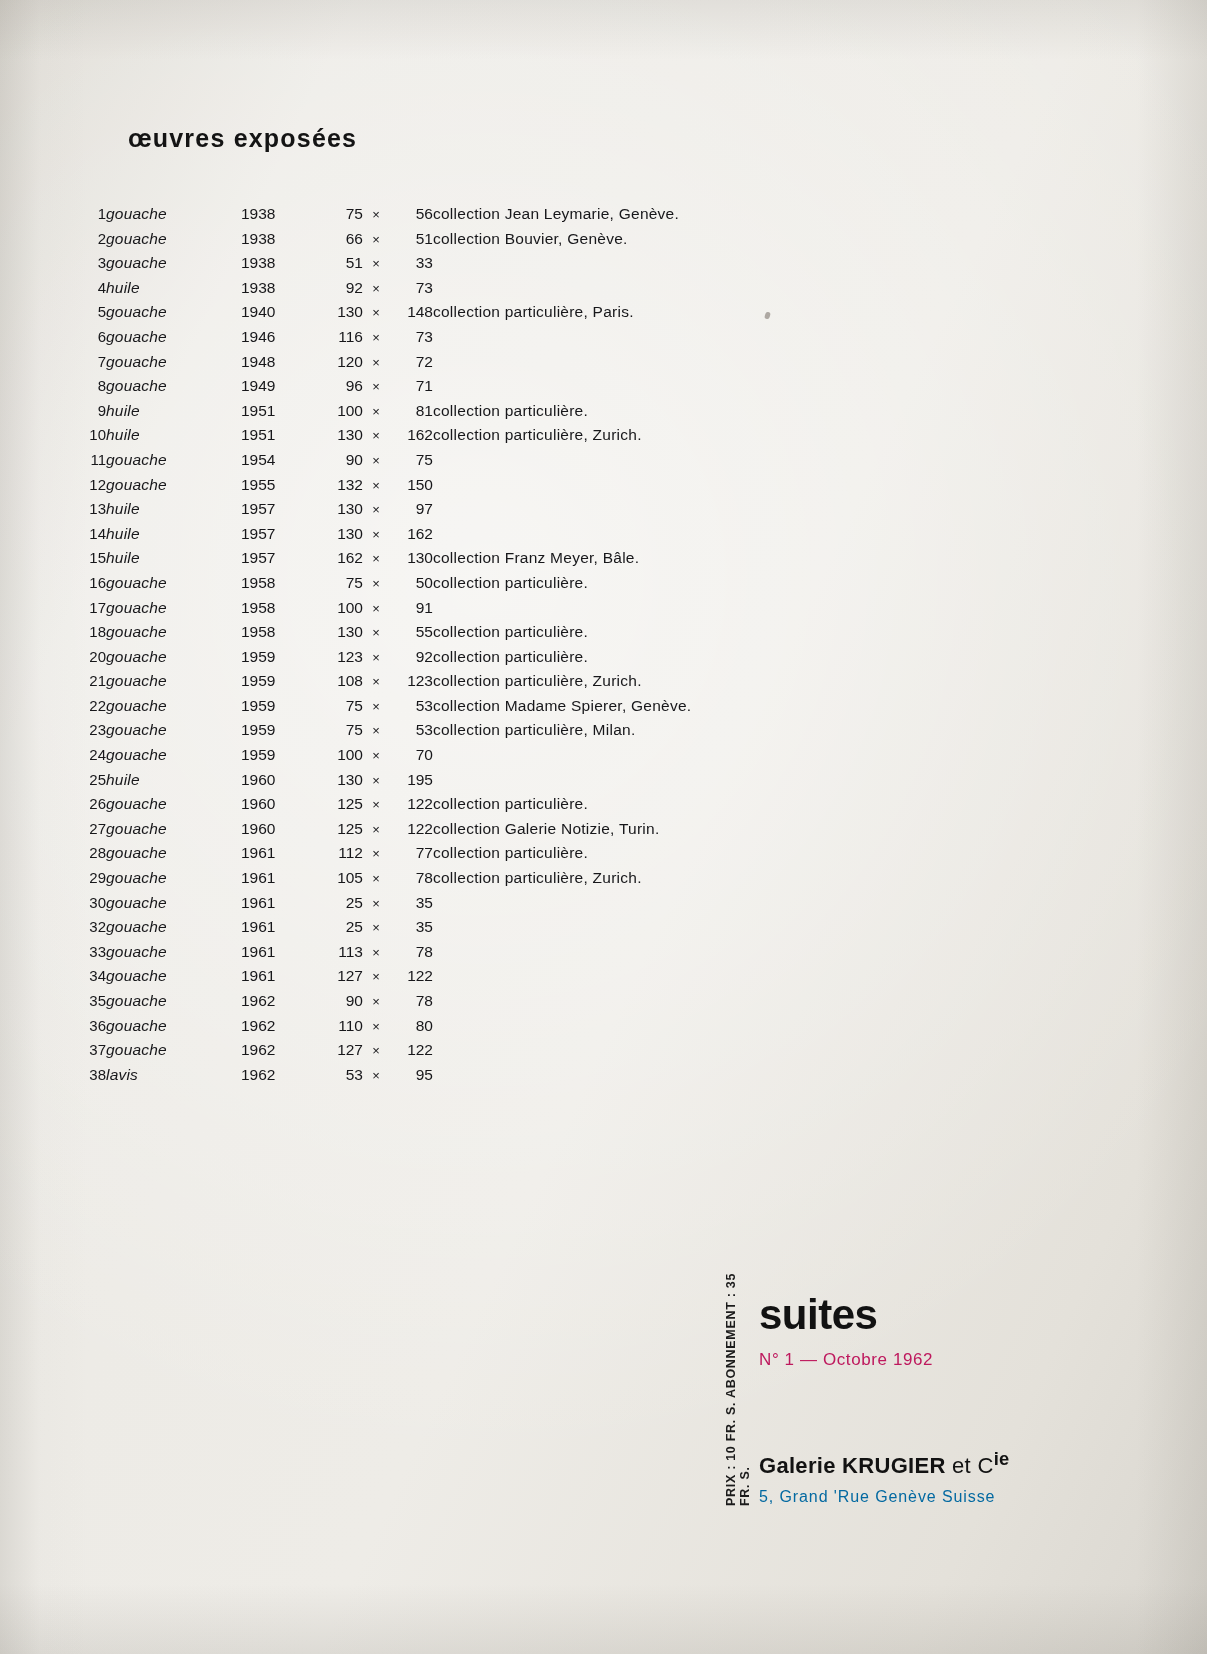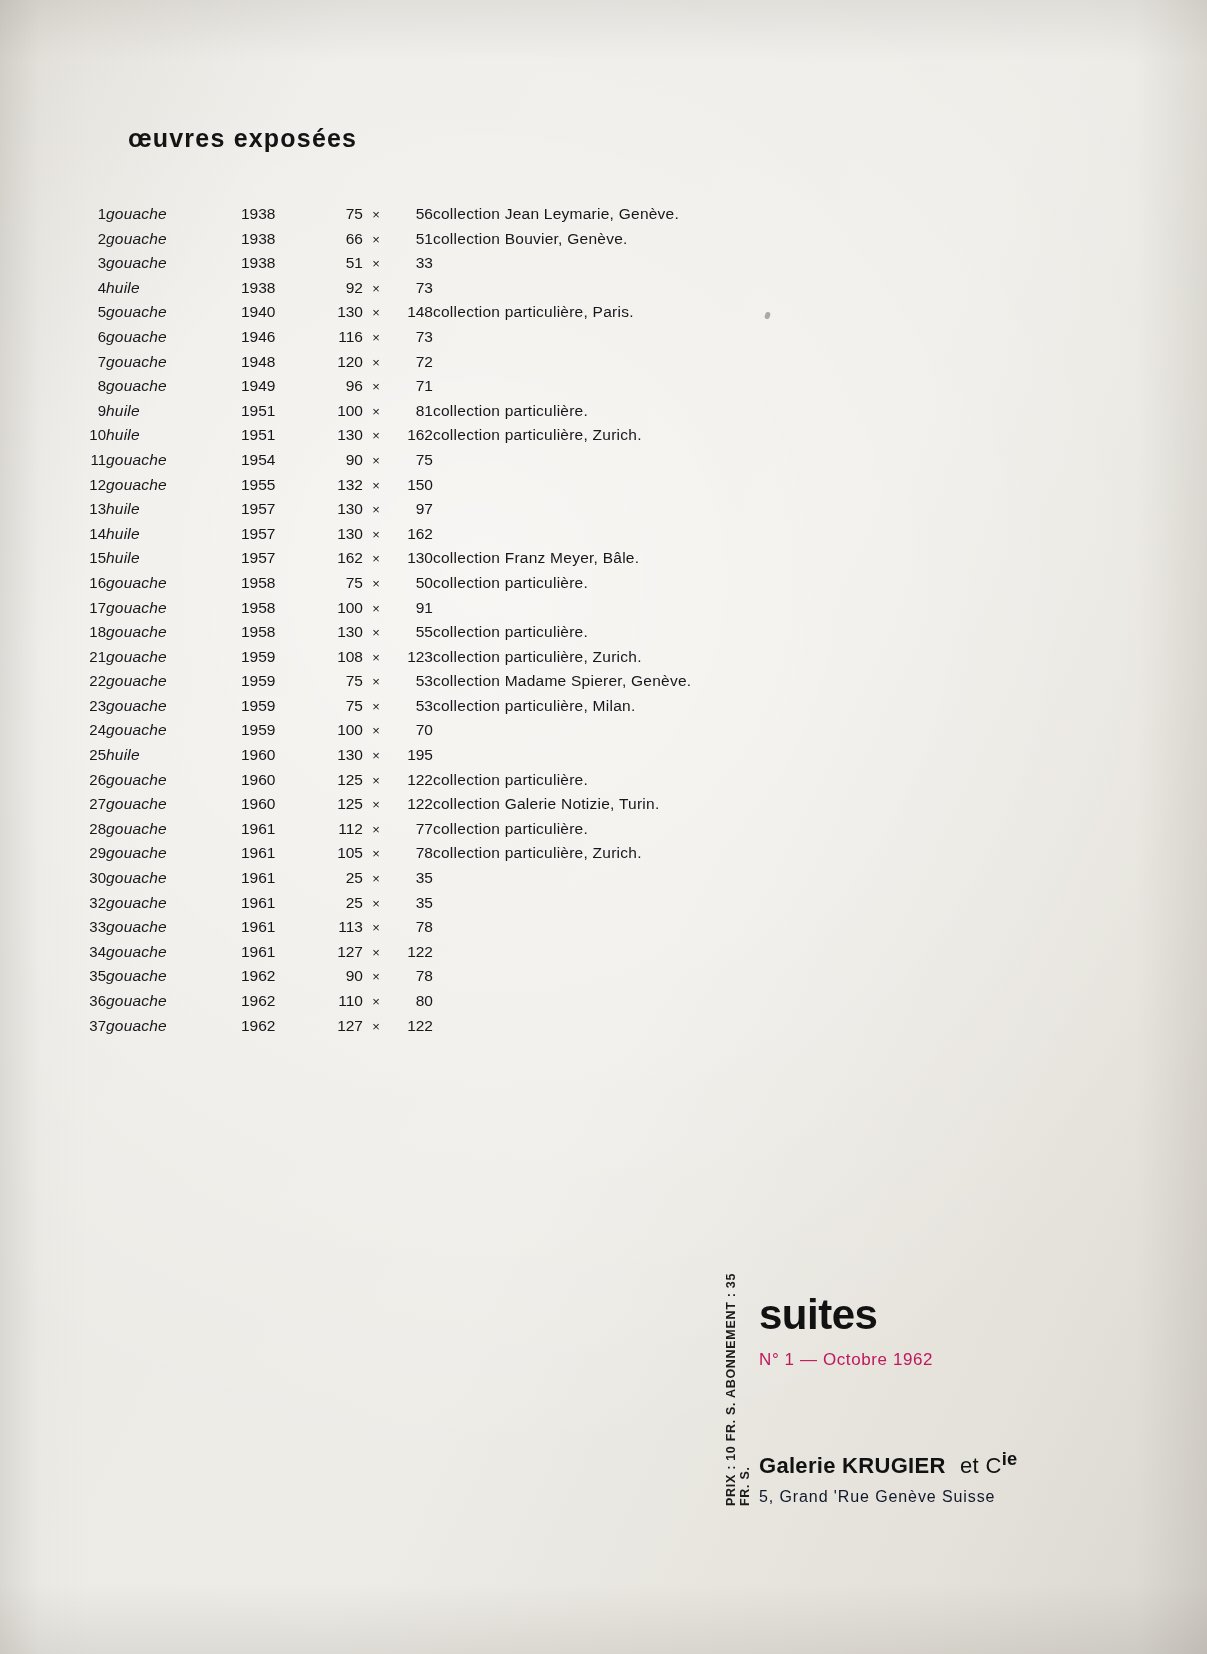--- a/index.html
+++ b/index.html
@@ -129,27 +129,26 @@
   }
   .colophon .gallery {
     margin-top: 78px;
     font-size: 22px;
     font-weight: 700;
     letter-spacing: 0.3px;
     color: #121212;
   }
   .colophon .gallery .light {
     font-weight: 400;
-    margin-left: 8px;
   }
   .colophon .address {
     margin-top: 9px;
     font-size: 16px;
     letter-spacing: 0.9px;
-    color: #0f172a;
+    color: #0369a1;
   }
   .price-vertical {
     position: absolute;
     right: 455px;
     bottom: 148px;
     height: 258px;
     writing-mode: vertical-rl;
     transform: rotate(180deg);
     font-size: 12.5px;
     letter-spacing: 0.7px;
@@ -336,20 +335,29 @@
         <tr>
           <td class="num">18</td>
           <td class="technique">gouache</td>
           <td class="year">1958</td>
           <td class="w">130</td>
           <td class="x">×</td>
           <td class="h">55</td>
           <td class="collection">collection particulière.</td>
         </tr>
         <tr>
+          <td class="num">20</td>
+          <td class="technique">gouache</td>
+          <td class="year">1959</td>
+          <td class="w">123</td>
+          <td class="x">×</td>
+          <td class="h">92</td>
+          <td class="collection">collection particulière.</td>
+        </tr>
+        <tr>
           <td class="num">21</td>
           <td class="technique">gouache</td>
           <td class="year">1959</td>
           <td class="w">108</td>
           <td class="x">×</td>
           <td class="h">123</td>
           <td class="collection">collection particulière, Zurich.</td>
         </tr>
         <tr>
           <td class="num">22</td>
@@ -477,20 +485,29 @@
           <td class="h">80</td>
           <td class="collection"></td>
         </tr>
         <tr>
           <td class="num">37</td>
           <td class="technique">gouache</td>
           <td class="year">1962</td>
           <td class="w">127</td>
           <td class="x">×</td>
           <td class="h">122</td>
+          <td class="collection"></td>
+        </tr>
+        <tr>
+          <td class="num">38</td>
+          <td class="technique">lavis</td>
+          <td class="year">1962</td>
+          <td class="w">53</td>
+          <td class="x">×</td>
+          <td class="h">95</td>
           <td class="collection"></td>
         </tr>
       </tbody>
   </table>
 
   <div class="price-vertical">PRIX : 10 FR. S. ABONNEMENT : 35 FR. S.</div>
 
   <div class="colophon">
     <div class="title">suites</div>
     <div class="issue">N° 1 — Octobre 1962</div>

